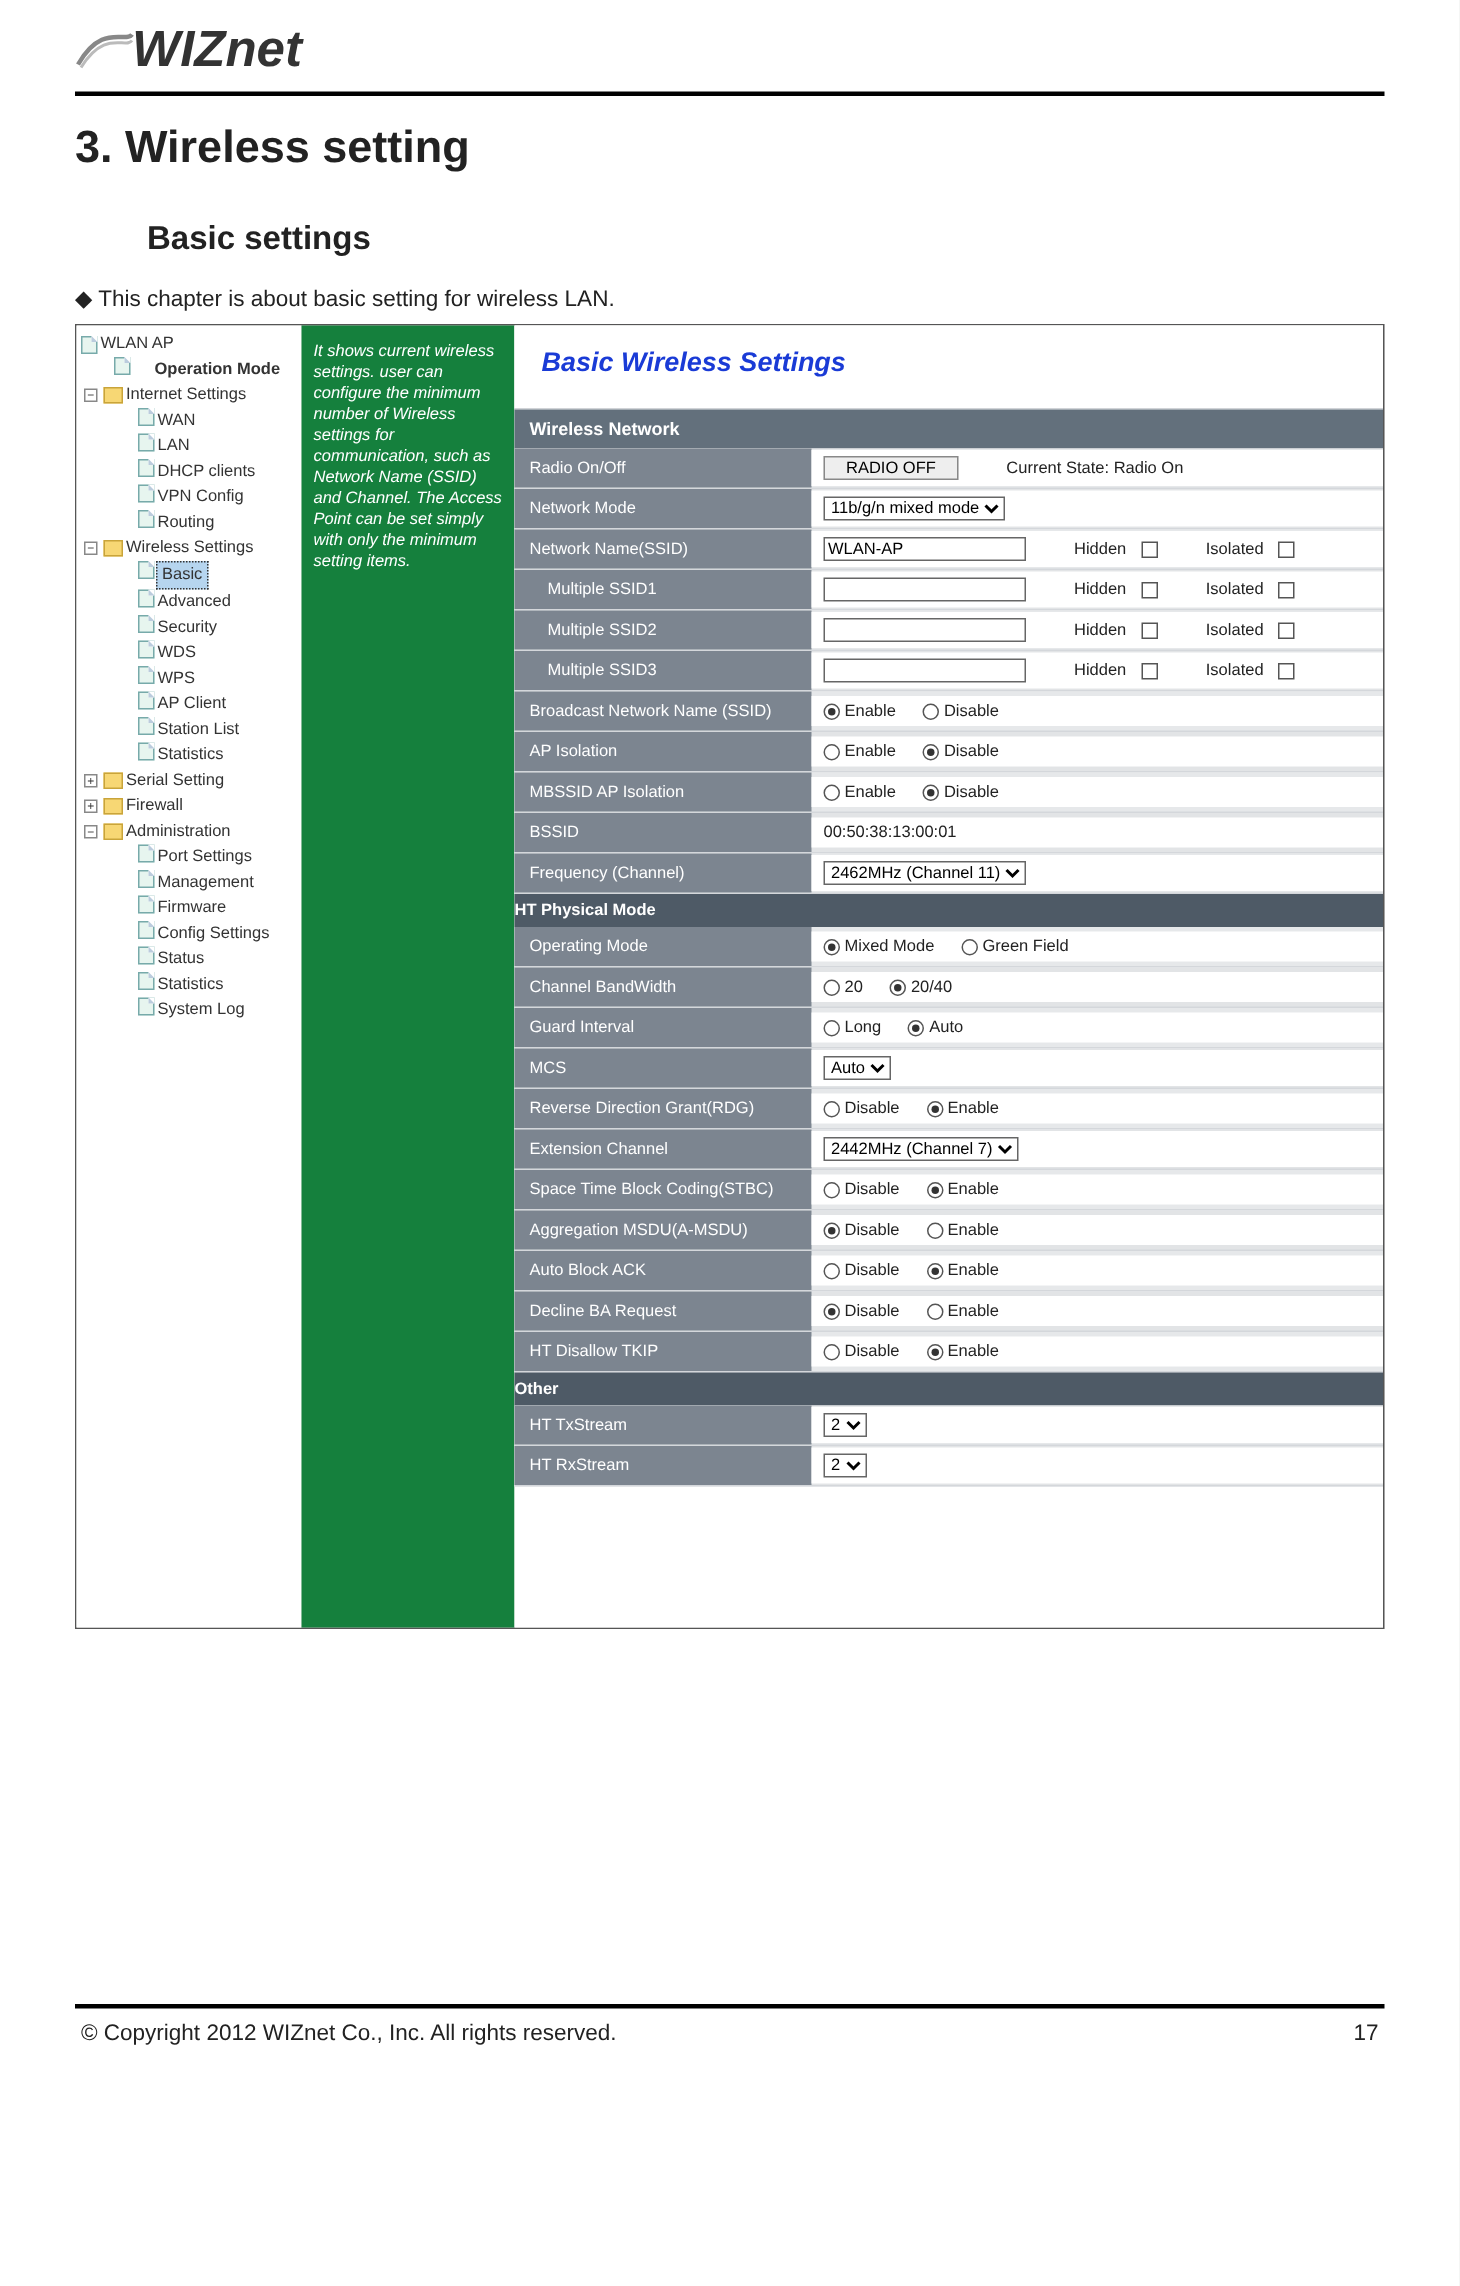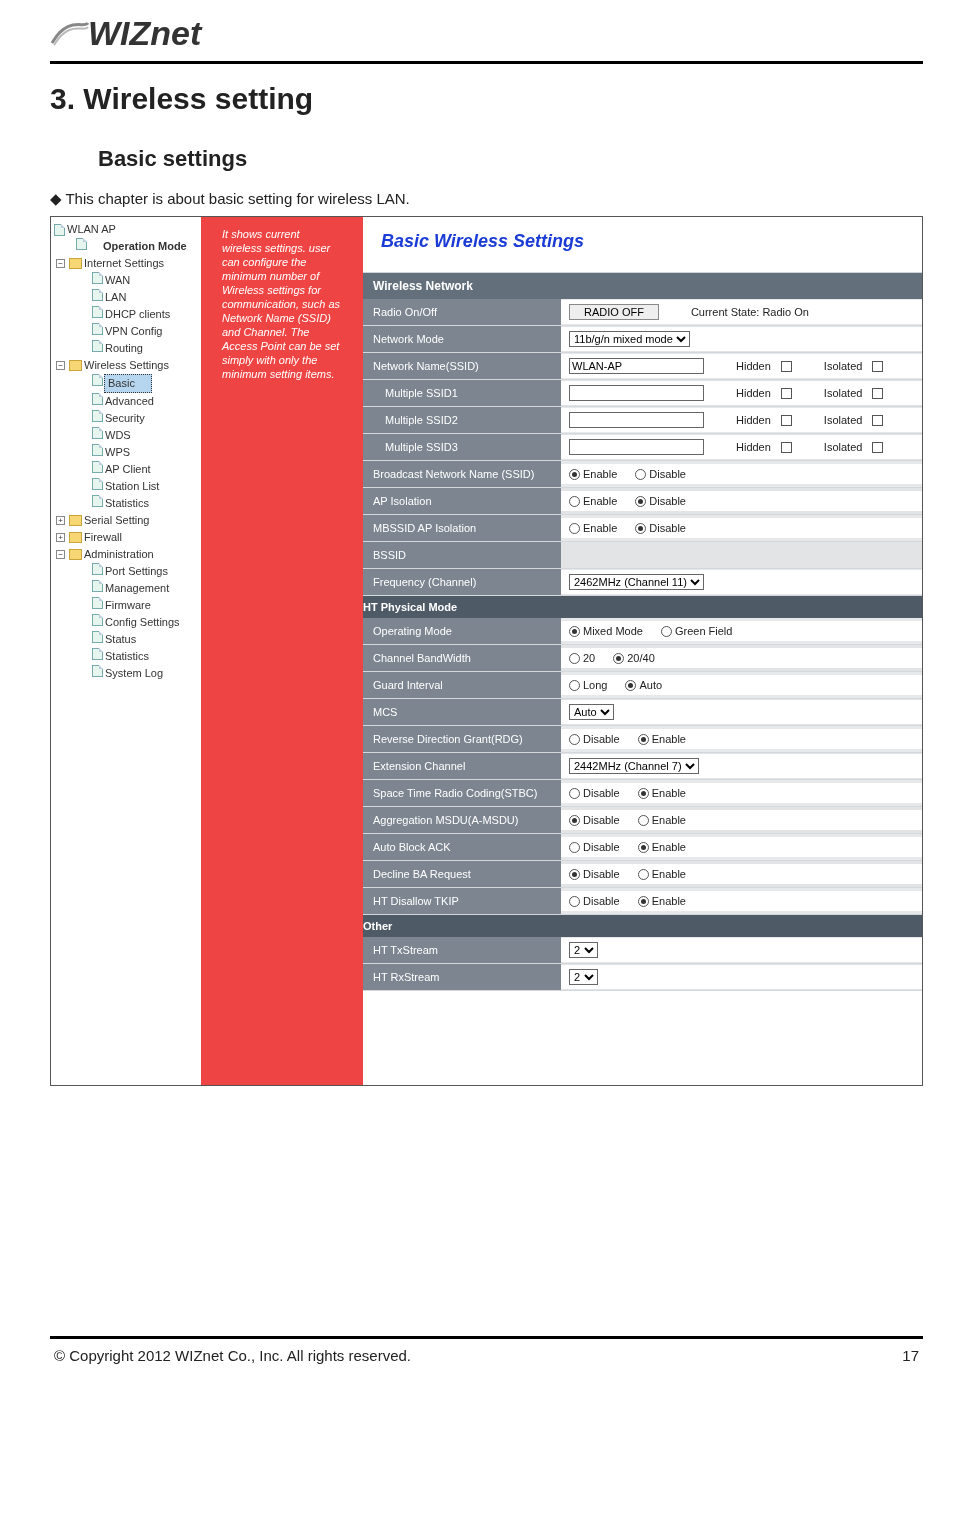--- a/index.html
+++ b/index.html
@@ -12,28 +12,28 @@
 h1 { font-size: 30px; font-weight: bold; margin: 18px 0 30px 0; }
 h2 { font-size: 22px; font-weight: bold; margin: 0 0 18px 48px; }
 .intro { font-size: 15px; margin-bottom: 8px; }
 .screenshot { border: 1px solid #555; width: 100%; height: 870px; background: #ebeceb; display:flex; }
 
 .sb { width: 150px; background: #fff; font-size: 11px; color: #333; padding: 4px 2px 4px 3px; line-height: 17px; }
 .sb .root { display:flex; align-items:center; gap:2px; }
 .sb .node { display:flex; align-items:center; gap:2px; padding-left: 2px; }
 .sb .leaf { display:flex; align-items:flex-start; gap:16px; padding-left: 22px; font-weight: bold; }
 .sb .leaf2 { display:flex; align-items:flex-start; gap:2px; padding-left: 38px; }
-.sb .sel { background:#b6d5ef; border:1px dotted #333; padding: 0 16px 0 3px; margin-left:-1px; }
+.sb .sel { background:#b6d5ef; border:1px dotted #333; padding: 0 3px 0 3px; margin-left:-1px; }
 .ic-folder { width:13px; height:11px; background:#f7d774; border:1px solid #c9a43a; flex-shrink:0; }
 .ic-folder.closed { background:#f7d774; }
 .ic-page { width:11px; height:12px; border:1px solid #7aa; background:#e7f5ef; flex-shrink:0; position:relative; }
 .ic-page::after { content:""; position:absolute; right:-1px; top:-1px; border-top:4px solid #fff; border-left:4px solid #bcd; }
 .toggle { width:9px; height:9px; border:1px solid #888; display:inline-flex; align-items:center; justify-content:center; font-size:8px; line-height:1; margin-right:2px; flex-shrink:0; }
 
-.helpcol { width: 162px; background: #ef4444; color: #fff; font-size: 11px; font-style: italic; padding: 10px 21px; line-height: 14px; }
+.helpcol { width: 142px; background: #15803d; color: #fff; font-size: 11px; font-style: italic; padding: 10px 8px; line-height: 14px; }
 
 .main { flex:1; background:#fff; }
 .main .title { color:#1a3bd6; font-weight:bold; font-style:italic; font-size:18px; padding:14px 0 20px 18px; background:#fff; }
 
 .blk { border-top: 1px solid #d0d3d7; }
 .blk .hdr { background:#63707c; color:#fff; font-weight:bold; font-size:12px; padding:6px 10px; }
 .blk .sub { background:#4e5a66; color:#fff; font-weight:bold; font-size:11px; padding:5px 0; }
 .row { display:flex; align-items:center; background:#e6e8ea; border-bottom:1px solid #d4d7db; }
 .row:nth-child(odd){ background:#e2e4e6; }
 .row .lab { width: 198px; color:#fff; background:#7c8590; font-size:11px; padding:7px 10px; align-self:stretch; display:flex; align-items:center; }
@@ -281,20 +281,23 @@
                 <span>Enable</span>
               </span>
               <span class="radio">
                 <span class="dot on"></span>
                 <span>Disable</span>
               </span>
             </div>
           </div>
         <div class="row">
             <div class="lab">BSSID</div>
+            <div class="val">
+              <span>00:50:38:13:00:01</span>
+            </div>
           </div>
         <div class="row">
             <div class="lab">Frequency (Channel)</div>
             <div class="val">
               <select><option>2462MHz (Channel 11)</option></select>
             </div>
           </div>
 
         <div class="sub">HT Physical Mode</div>
         <div class="row">
@@ -355,21 +358,21 @@
               </span>
             </div>
           </div>
         <div class="row">
             <div class="lab">Extension Channel</div>
             <div class="val">
               <select><option>2442MHz (Channel 7)</option></select>
             </div>
           </div>
         <div class="row">
-            <div class="lab">Space Time Radio Coding(STBC)</div>
+            <div class="lab">Space Time Block Coding(STBC)</div>
             <div class="val">
               <span class="radio">
                 <span class="dot"></span>
                 <span>Disable</span>
               </span>
               <span class="radio">
                 <span class="dot on"></span>
                 <span>Enable</span>
               </span>
             </div>

